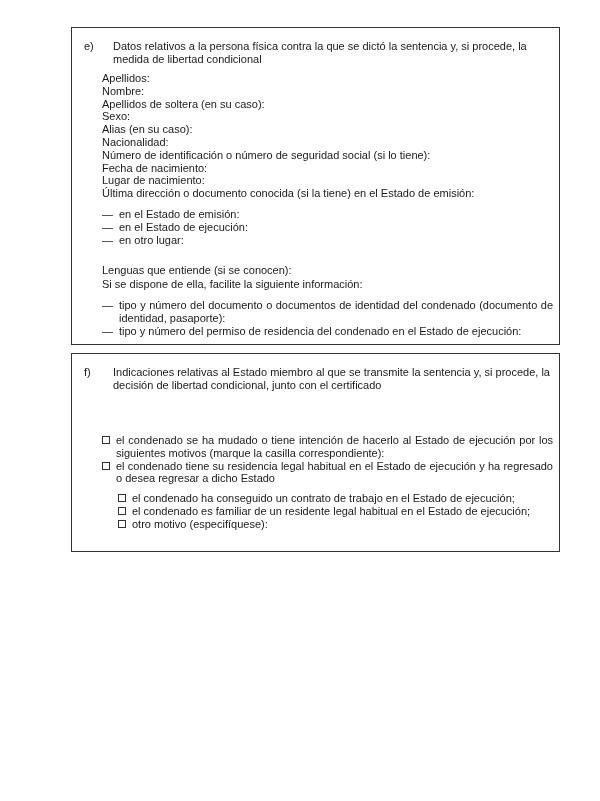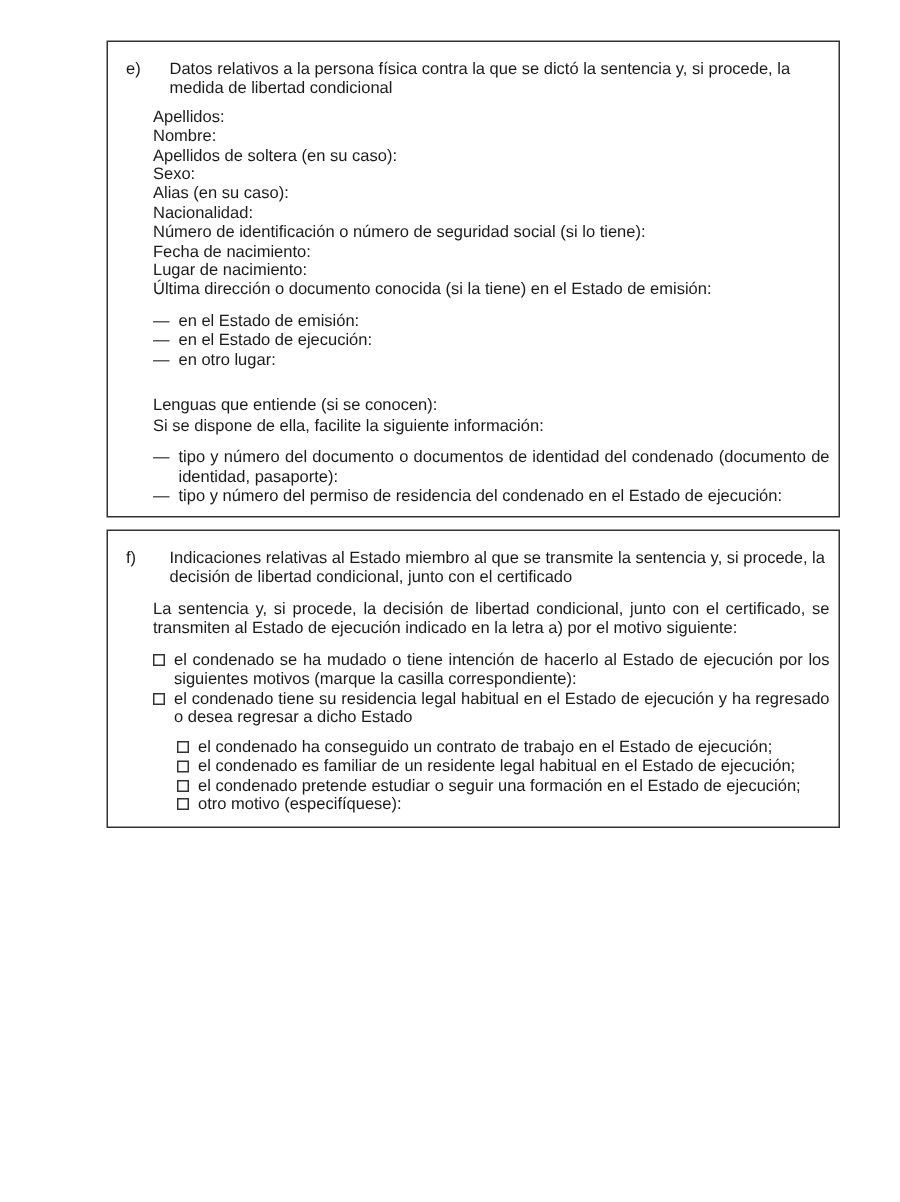--- a/index.html
+++ b/index.html
@@ -79,21 +79,20 @@
     </div>
   </div>
 </div>
 
 <div class="box" id="box-f">
   <div class="head">
     <span class="letter">f)</span>
     <div class="title">Indicaciones relativas al Estado miembro al que se transmite la sentencia y, si procede, la decisión de libertad condicional, junto con el certificado</div>
   </div>
 
-  <div class="block justify" style="top:46px;">La sentencia y, si procede, la decisión de libertad condicional, junto con el certificado, se transmiten al Estado de ejecución indicado en la letra a) por el motivo siguiente:</div>
 
   <div class="block justify" style="top:80px;">
     <div class="cb-item">
       <span class="cb"></span>
       <span>el condenado se ha mudado o tiene intención de hacerlo al Estado de ejecución por los siguientes motivos (marque la casilla correspondiente):</span>
     </div>
     <div class="cb-item">
       <span class="cb"></span>
       <span>el condenado tiene su residencia legal habitual en el Estado de ejecución y ha regresado o desea regresar a dicho Estado</span>
     </div>
@@ -103,20 +102,16 @@
     <div class="cb-item">
       <span class="cb"></span>
       <span>el condenado ha conseguido un contrato de trabajo en el Estado de ejecución;</span>
     </div>
     <div class="cb-item">
       <span class="cb"></span>
       <span>el condenado es familiar de un residente legal habitual en el Estado de ejecución;</span>
     </div>
     <div class="cb-item">
       <span class="cb"></span>
-      <span>el condenado pretende estudiar o seguir una formación en el Estado de ejecución;</span>
-    </div>
-    <div class="cb-item">
-      <span class="cb"></span>
       <span>otro motivo (especifíquese):</span>
     </div>
   </div>
 </div>
 
 </body></html>

